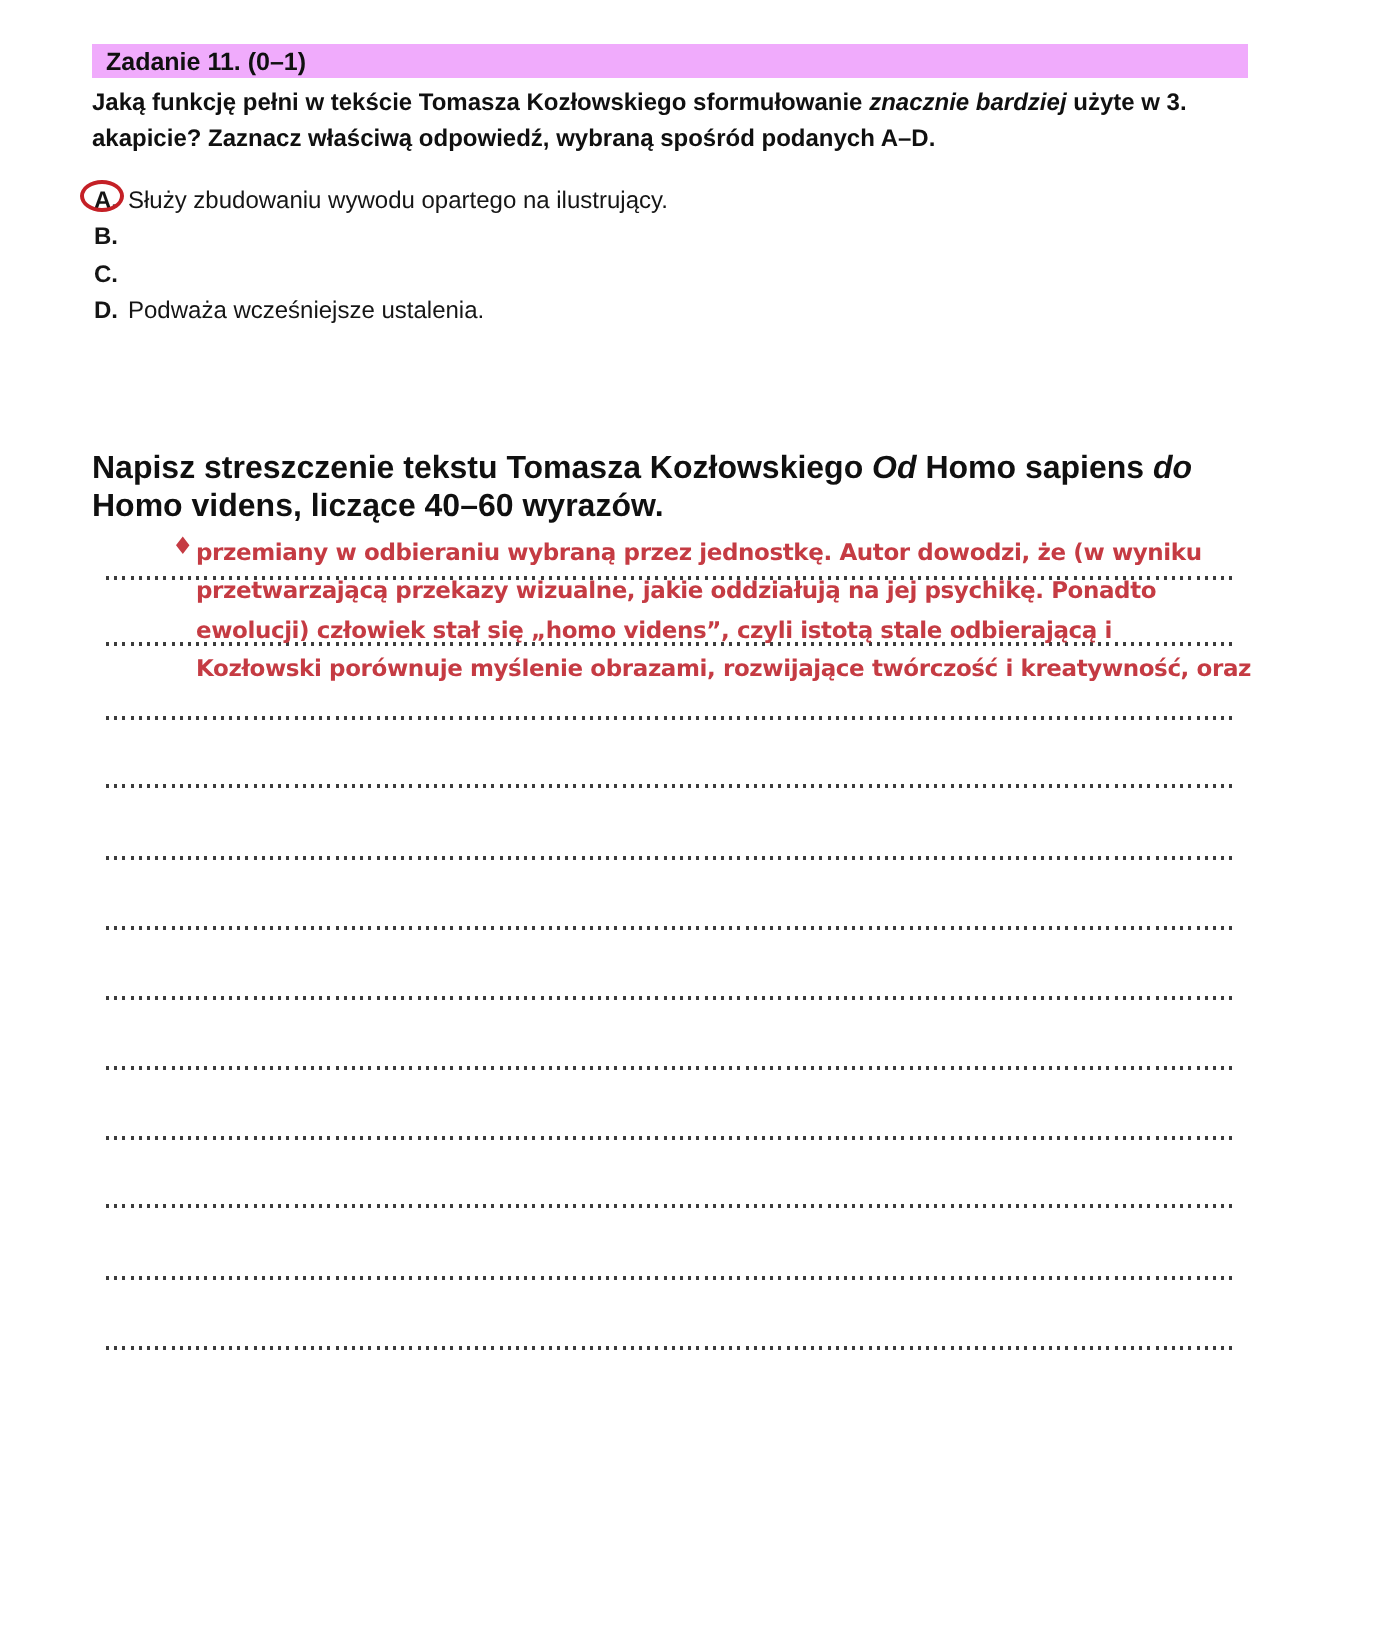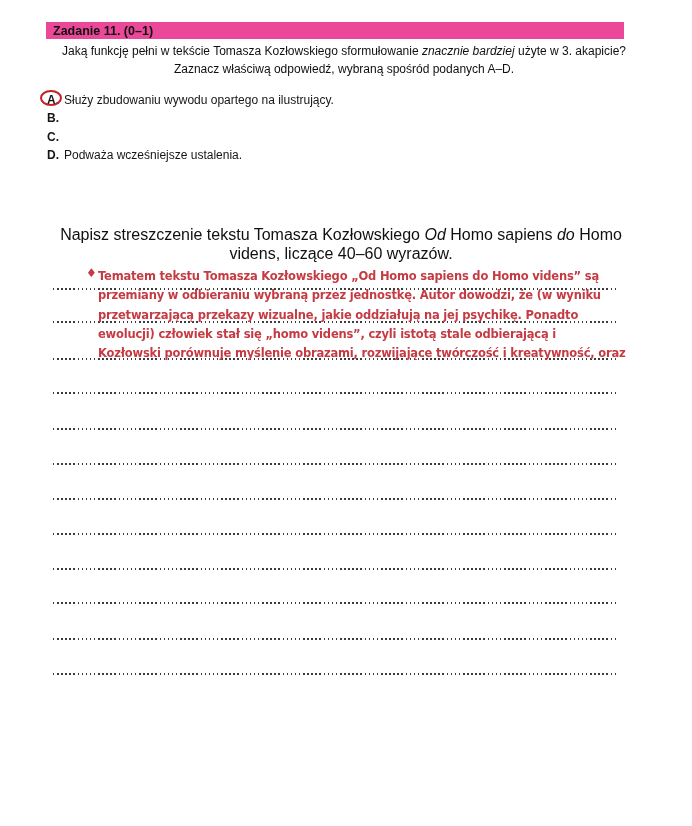--- a/index.html
+++ b/index.html
@@ -2,27 +2,27 @@
 <html><head>
 <meta charset="utf-8">
 <style>
   html,body { margin:0; padding:0; background:#fff; }
   .page {
     position:relative; width:692px; height:826px; background:#ffffff;
     font-family:"Liberation Sans", sans-serif; color:#151515; overflow:hidden;
   }
   .task-bar {
     position:absolute; left:46px; width:578px; height:17px;
-    background:#ec4899; display:flex; align-items:center;
+    background:#f0abfc; display:flex; align-items:center;
     padding-left:7px; box-sizing:border-box;
     font-weight:bold; font-size:12.5px; color:#101010;
   }
   .para {
     position:absolute; left:46px; width:596px;
-    font-weight:normal; font-size:12px; line-height:18px; color:#101010;text-align:center;
+    font-weight:bold; font-size:12px; line-height:18px; color:#101010;
   }
   .para i { font-style:italic; }
   .para.q12 { font-size:16px; line-height:18.5px; width:590px; }
   .options { position:absolute; left:47px; top:91px; font-size:12px; color:#151515; }
   .option { height:18.3px; display:flex; align-items:center; }
   .option .letter { font-weight:bold; margin-right:5px; position:relative; }
   .red-circle {
     position:absolute; left:-7px; top:-3px; width:22px; height:16px;
     border:2.5px solid #c42026; border-radius:50%; box-sizing:border-box;
   }
@@ -82,20 +82,19 @@
   <div class="dotted" style="top:463px;"></div>
   <div class="dotted" style="top:498px;"></div>
   <div class="dotted" style="top:533px;"></div>
   <div class="dotted" style="top:568px;"></div>
   <div class="dotted" style="top:602px;"></div>
   <div class="dotted" style="top:638px;"></div>
   <div class="dotted" style="top:673px;"></div>
 
   <span class="answer-bullet">♦</span>
   <div class="answer">
-    <div>Tematem tekstu Tomasza Kozłowskiego „Od Homo sapiens do Homo videns” są</div>
     <div>przemiany w odbieraniu wybraną przez jednostkę. Autor dowodzi, że (w wyniku</div>
     <div>przetwarzającą przekazy wizualne, jakie oddziałują na jej psychikę. Ponadto</div>
     <div>ewolucji) człowiek stał się „homo videns”, czyli istotą stale odbierającą i</div>
     <div>Kozłowski porównuje myślenie obrazami, rozwijające twórczość i kreatywność, oraz</div>
   </div>
 
 </div>
 
 </body></html>

